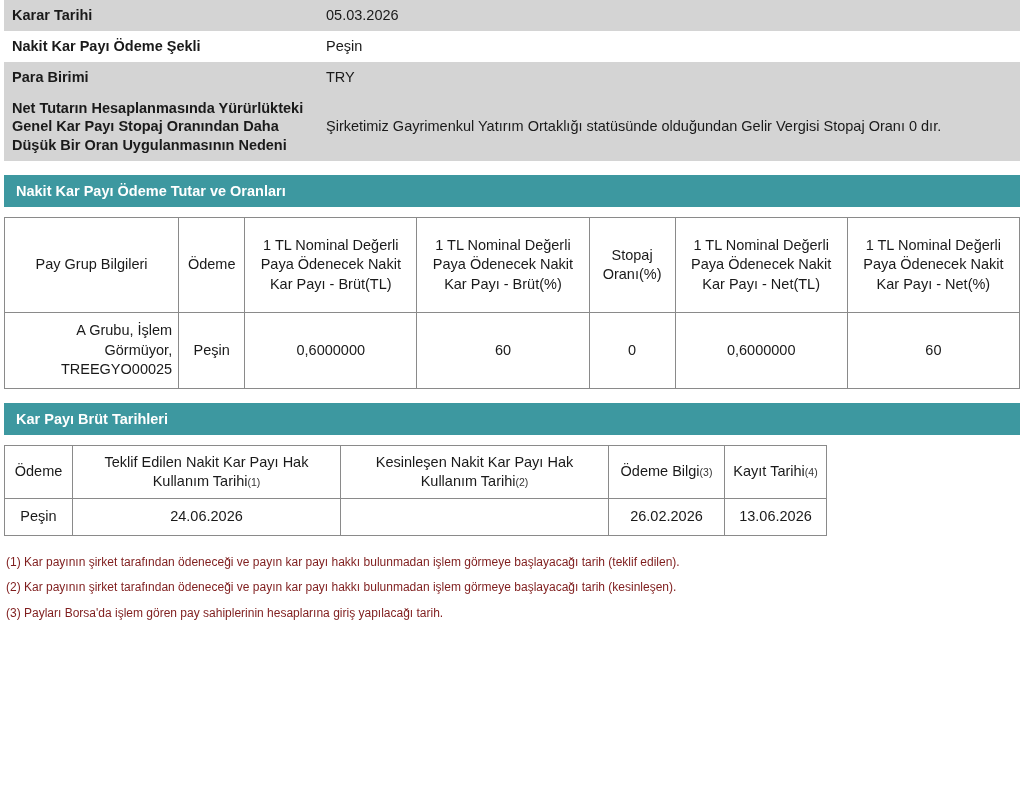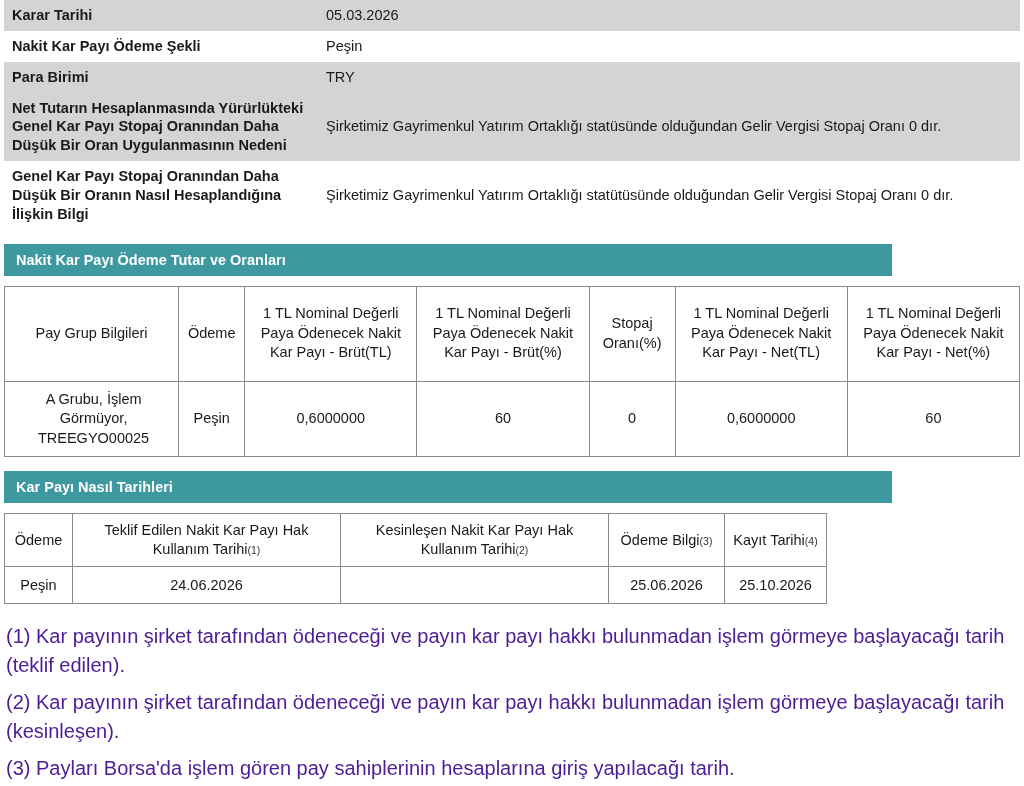--- a/index.html
+++ b/index.html
@@ -48,21 +48,21 @@
   }
 
   
   .section-bar {
     background: #3d98a0;
     color: #ffffff;
     font-weight: bold;
     font-size: 14.5px;
     padding: 8px 12px;
     margin: 14px 4px 10px 4px;
-    width: 888px;
+    width: 1016px;
     box-sizing: border-box;
   }
 
   
   table.amounts {
     margin: 0 4px;
     width: 1016px;
     border-collapse: collapse;
     table-layout: fixed;
     background: #fff;
@@ -74,21 +74,21 @@
     vertical-align: middle;
     padding: 8px 6px;
     font-weight: normal;
     line-height: 1.35;
     font-size: 14.5px;
   }
   table.amounts th {
     height: 78px;
   }
   table.amounts td.left {
-    text-align: center;
+    text-align: right;
     padding-left: 10px;
   }
   table.amounts tr.bold td {
     font-weight: bold;
   }
   table.amounts td {
     height: 58px;
   }
 
   
@@ -119,24 +119,24 @@
     font-size: 10.5px;
     vertical-align: baseline;
     color: #333;
   }
 
   
   .footnotes {
     margin: 14px 4px 0 4px;
   }
   .footnote {
-    font-size: 20px;
+    font-size: 12px;
     line-height: 1.45;
     padding: 4px 2px;
-    color: #4c1d95;
+    color: #7f1d1d;
   }
 </style>
 </head>
 <body>
 
 <div class="page">
 
   <table class="kv">
     <tbody>
       <tr class="shaded">
@@ -147,24 +147,20 @@
         <td class="kv-label">Nakit Kar Payı Ödeme Şekli</td>
         <td class="kv-value">Peşin</td>
       </tr>
       <tr class="shaded">
         <td class="kv-label">Para Birimi</td>
         <td class="kv-value">TRY</td>
       </tr>
       <tr class="shaded">
         <td class="kv-label">Net Tutarın Hesaplanmasında Yürürlükteki Genel Kar Payı Stopaj Oranından Daha Düşük Bir Oran Uygulanmasının Nedeni</td>
         <td class="kv-value">Şirketimiz Gayrimenkul Yatırım Ortaklığı statüsünde olduğundan Gelir Vergisi Stopaj Oranı 0 dır.</td>
-      </tr>
-      <tr class="plain">
-        <td class="kv-label">Genel Kar Payı Stopaj Oranından Daha Düşük Bir Oranın Nasıl Hesaplandığına İlişkin Bilgi</td>
-        <td class="kv-value">Şirketimiz Gayrimenkul Yatırım Ortaklığı statütüsünde olduğundan Gelir Vergisi Stopaj Oranı 0 dır.</td>
       </tr>
     </tbody>
   </table>
 
   <div class="section-bar">Nakit Kar Payı Ödeme Tutar ve Oranları</div>
 
   <table class="amounts">
     <colgroup>
       <col style="width:174px">
       <col style="width:66px">
@@ -191,21 +187,21 @@
         <td>Peşin</td>
         <td>0,6000000</td>
         <td>60</td>
         <td>0</td>
         <td>0,6000000</td>
         <td>60</td>
       </tr>
     </tbody>
   </table>
 
-  <div class="section-bar">Kar Payı Nasıl Tarihleri</div>
+  <div class="section-bar">Kar Payı Brüt Tarihleri</div>
 
   <table class="dates">
     <colgroup>
       <col style="width:68px">
       <col style="width:268px">
       <col style="width:268px">
       <col style="width:116px">
       <col style="width:102px">
     </colgroup>
     <thead>
@@ -215,22 +211,22 @@
         <th><span>Kesinleşen Nakit Kar Payı Hak Kullanım Tarihi</span><span class="sup">(2)</span></th>
         <th><span>Ödeme Bilgi</span><span class="sup">(3)</span></th>
         <th><span>Kayıt Tarihi</span><span class="sup">(4)</span></th>
       </tr>
     </thead>
     <tbody>
       <tr>
         <td>Peşin</td>
         <td>24.06.2026</td>
         <td></td>
-        <td>25.06.2026</td>
-        <td>25.10.2026</td>
+        <td>26.02.2026</td>
+        <td>13.06.2026</td>
       </tr>
     </tbody>
   </table>
 
   <div class="footnotes">
     <div class="footnote">(1) Kar payının şirket tarafından ödeneceği ve payın kar payı hakkı bulunmadan işlem görmeye başlayacağı tarih (teklif edilen).</div>
     <div class="footnote">(2) Kar payının şirket tarafından ödeneceği ve payın kar payı hakkı bulunmadan işlem görmeye başlayacağı tarih (kesinleşen).</div>
     <div class="footnote">(3) Payları Borsa'da işlem gören pay sahiplerinin hesaplarına giriş yapılacağı tarih.</div>
 
   </div>

